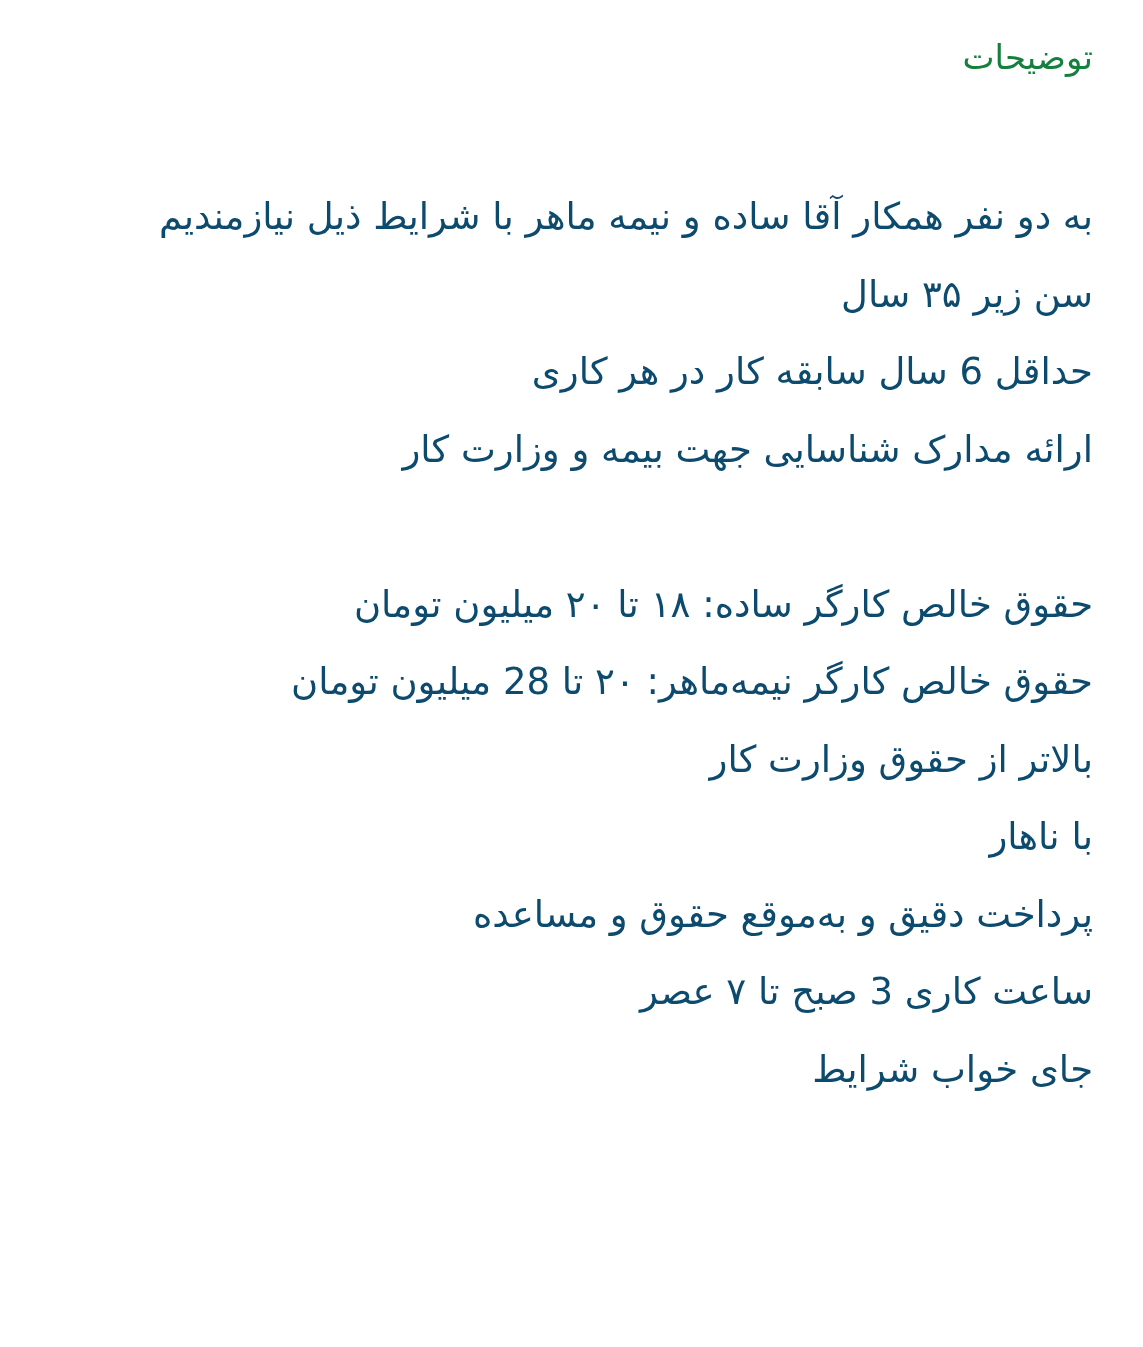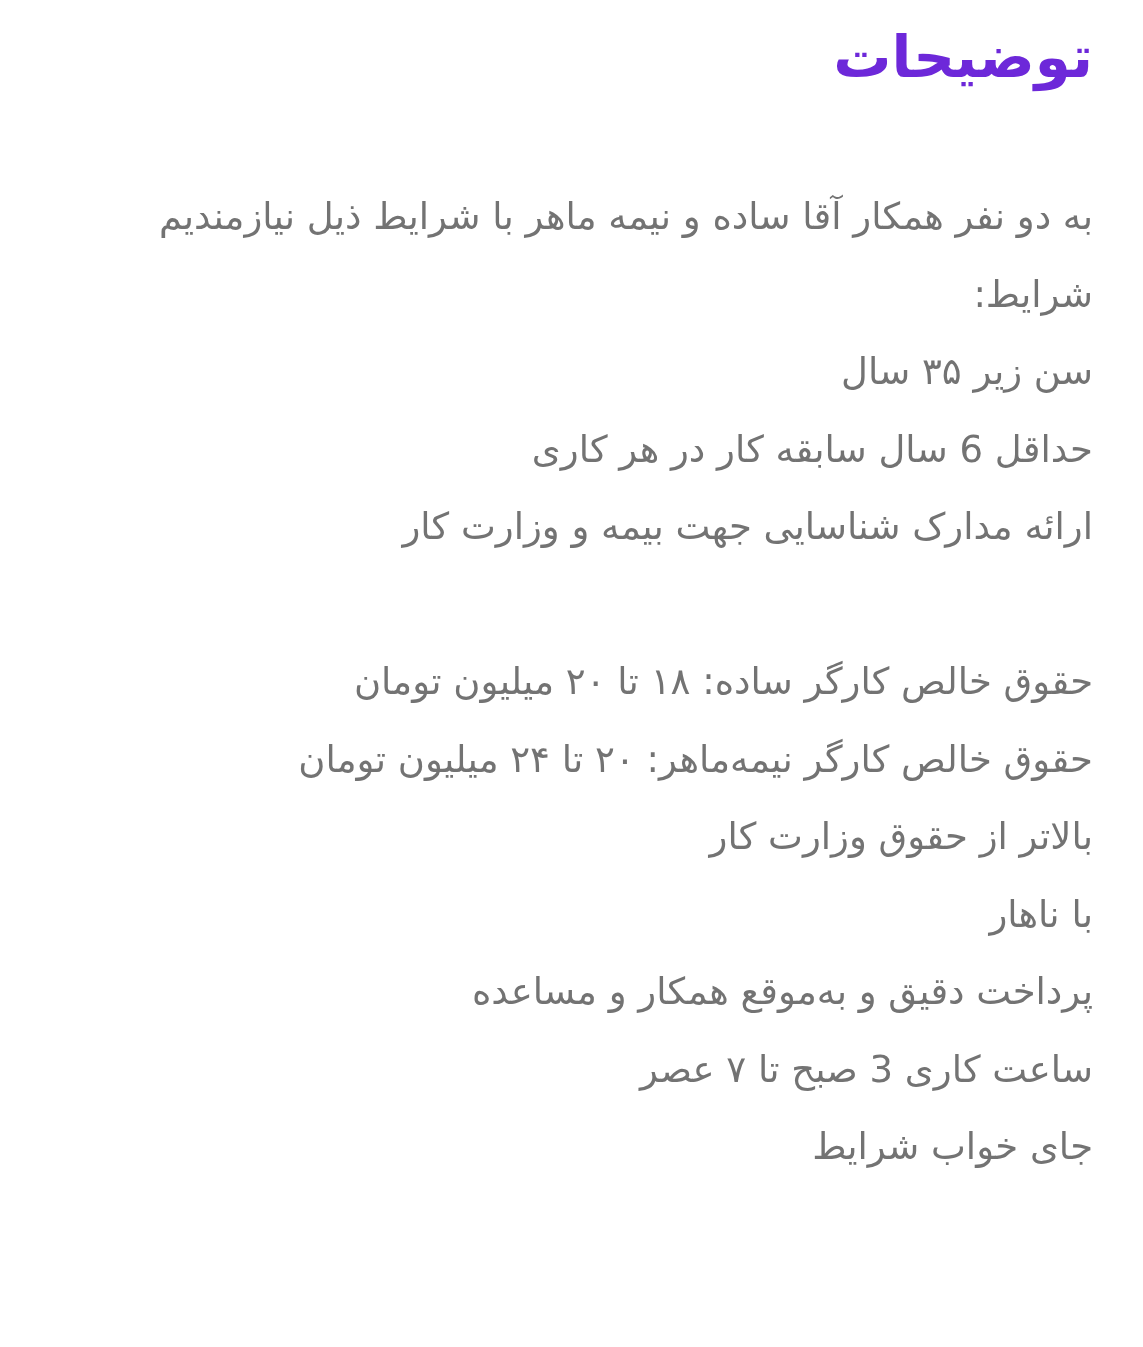--- a/index.html
+++ b/index.html
@@ -17,63 +17,62 @@
   }
   .container {
     direction: rtl;
     text-align: right;
     position: absolute;
     right: 50px;
     left: 0;
     top: 0;
   }
   .title {
-    font-size: 58px;
-    font-weight: bold;
+    font-size: 34px;
+    font-weight: normal;
     margin: 0;
     position: absolute;
     right: 0;
     top: 22px;
     line-height: 70px;
     white-space: nowrap;
-    color: #6d28d9;
+    color: #15803d;
   }
   .body {
     position: absolute;
     right: 0;
     top: 178px;
     margin: 0;
     padding: 0;
     list-style: none;
   }
   .line {
     font-size: 37px;
     line-height: 77.5px;
     height: 77.5px;
     white-space: nowrap;
-    color: #737373;
+    color: #0c4a6e;
   }
   .gap {
     height: 77.5px;
   }
 </style>
 </head>
 <body>
 
 <div class="container">
   <h1 class="title">توضیحات</h1>
 
   <div class="body">
     <div class="line">به دو نفر همکار آقا ساده و نیمه ماهر با شرایط ذیل نیازمندیم</div>
-    <div class="line">شرایط:</div>
     <div class="line">سن زیر ۳۵ سال</div>
     <div class="line">حداقل 6 سال سابقه کار در هر کاری</div>
     <div class="line">ارائه مدارک شناسایی جهت بیمه و وزارت کار</div>
     <div class="gap"></div>
     <div class="line">حقوق خالص کارگر ساده: ۱۸ تا ۲۰ میلیون تومان</div>
-    <div class="line">حقوق خالص کارگر نیمه‌ماهر: ۲۰ تا ۲۴ میلیون تومان</div>
+    <div class="line">حقوق خالص کارگر نیمه‌ماهر: ۲۰ تا 28 میلیون تومان</div>
     <div class="line">بالاتر از حقوق وزارت کار</div>
     <div class="line">با ناهار</div>
-    <div class="line">پرداخت دقیق و به‌موقع همکار و مساعده</div>
+    <div class="line">پرداخت دقیق و به‌موقع حقوق و مساعده</div>
     <div class="line">ساعت کاری 3 صبح تا ۷ عصر</div>
     <div class="line">جای خواب شرایط</div>
   </div>
 </div>
 
 </body></html>

